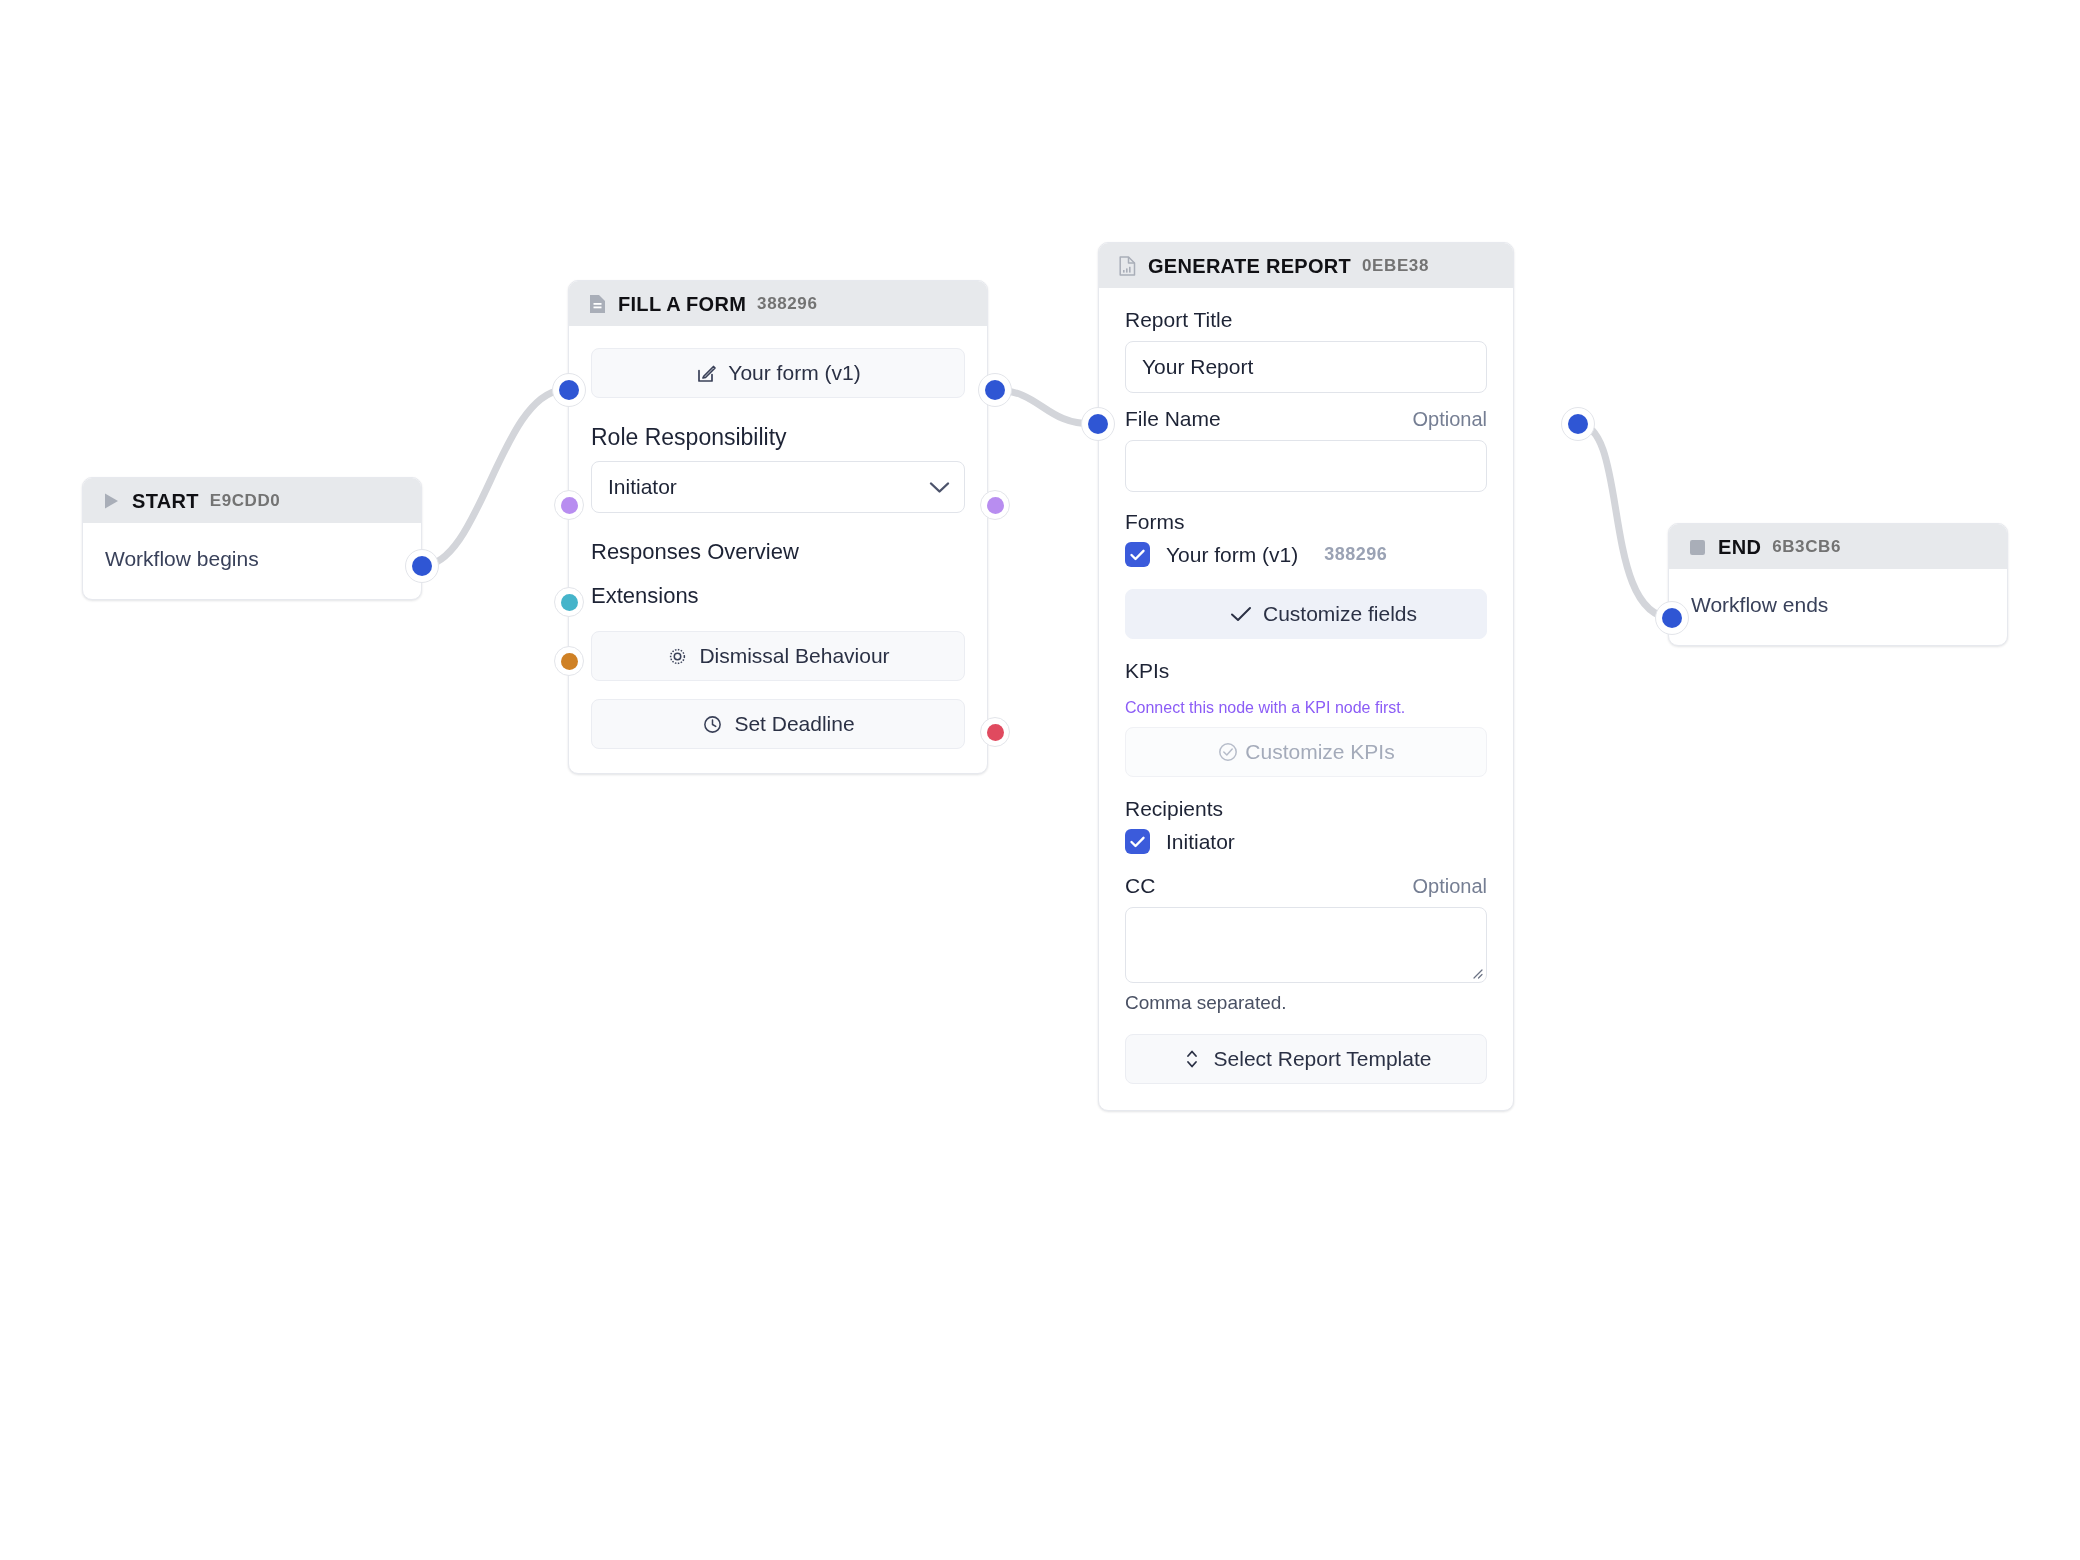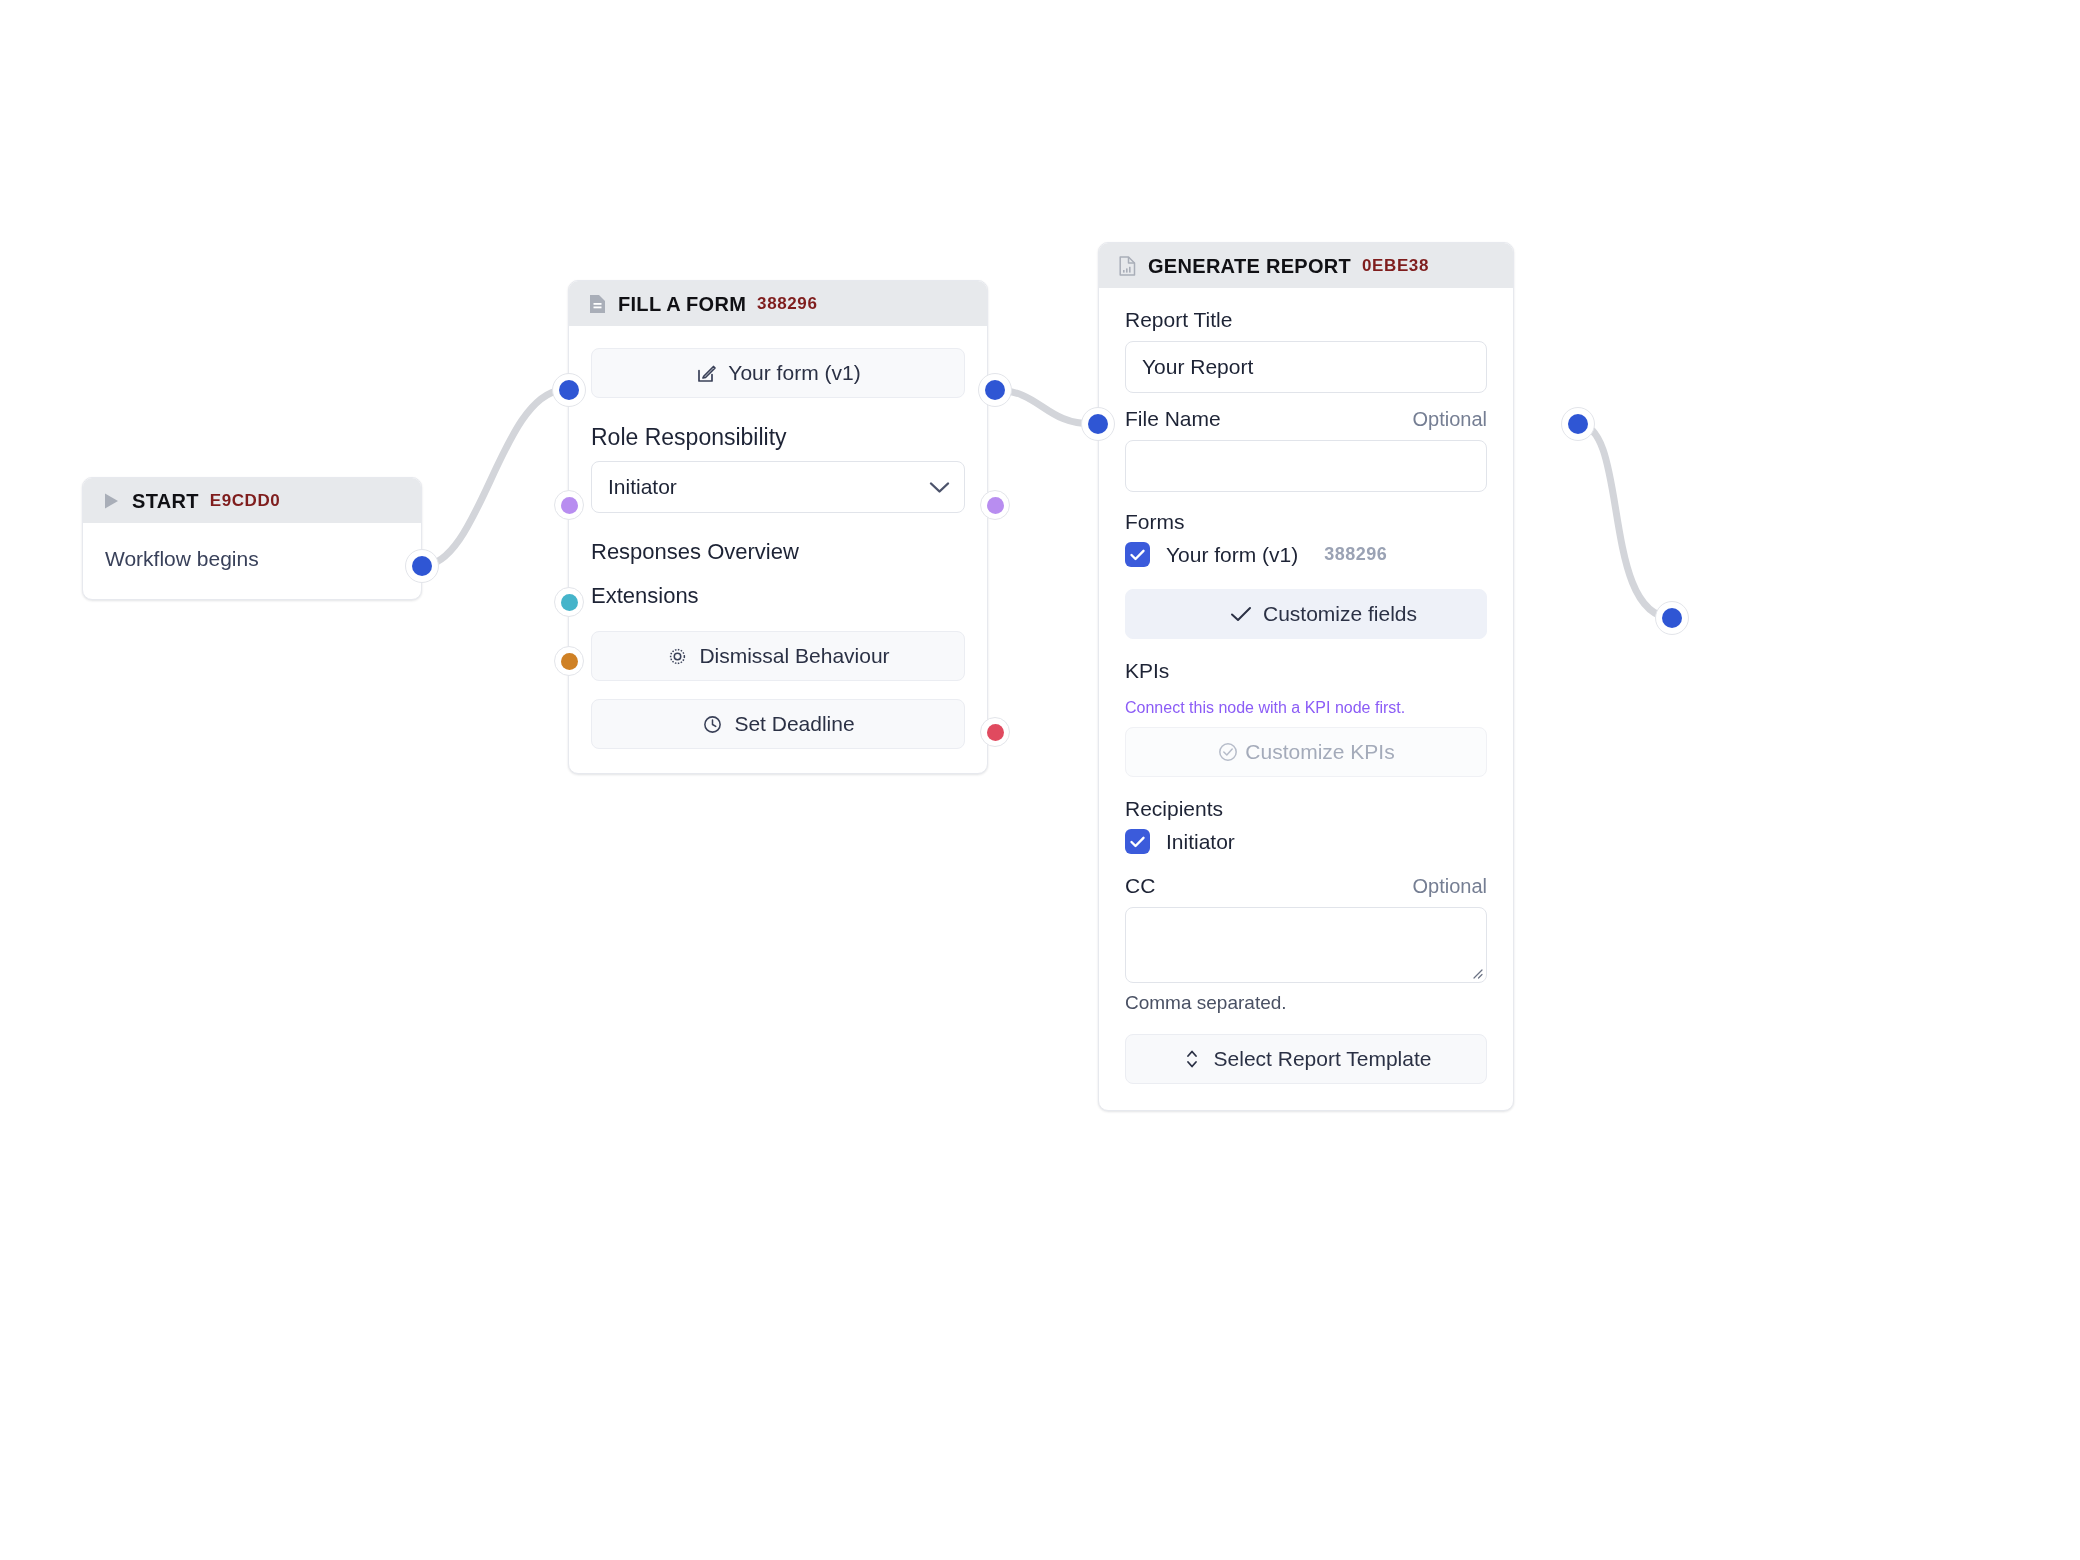--- a/index.html
+++ b/index.html
@@ -58,21 +58,21 @@
     font-size: 20px;
     font-weight: 700;
     letter-spacing: .3px;
     color: #101014;
     white-space: nowrap;
   }
   .node-code {
     font-size: 17px;
     font-weight: 700;
     letter-spacing: .6px;
-    color: #7f1d1d;
+    color: #737373;
     white-space: nowrap;
   }
   .node-body { padding: 20px 22px 22px 22px; }
 
   
   .terminal-text {
     font-size: 21px;
     color: #39415a;
     padding: 24px 22px 28px 22px;
     white-space: nowrap;
@@ -464,17 +464,29 @@
     </div>
   </div>
 
   <div class="port lg" style="left:1081px; top:407px;">
     <span class="dot" style="background:#2f56d4;"></span>
   </div>
   <div class="port lg" style="left:1561px; top:407px;">
     <span class="dot" style="background:#2f56d4;"></span>
   </div>
 
+  <div class="node" style="left:1668px; top:523px; width:340px;">
+    <div class="node-header">
+      <span class="hdr-icon">
+        <svg width="17" height="17" viewBox="0 0 17 17" aria-hidden="true">
+          <rect x="1" y="1" width="15" height="15" rx="2.2" fill="#a9aeb8"></rect>
+        </svg>
+      </span>
+      <span class="node-title">END</span>
+      <span class="node-code">6B3CB6</span>
+    </div>
+    <div class="terminal-text">Workflow ends</div>
+  </div>
   <div class="port lg" style="left:1655px; top:601px;">
     <span class="dot" style="background:#2f56d4;"></span>
   </div>
 
 </div>
 
 </body></html>

